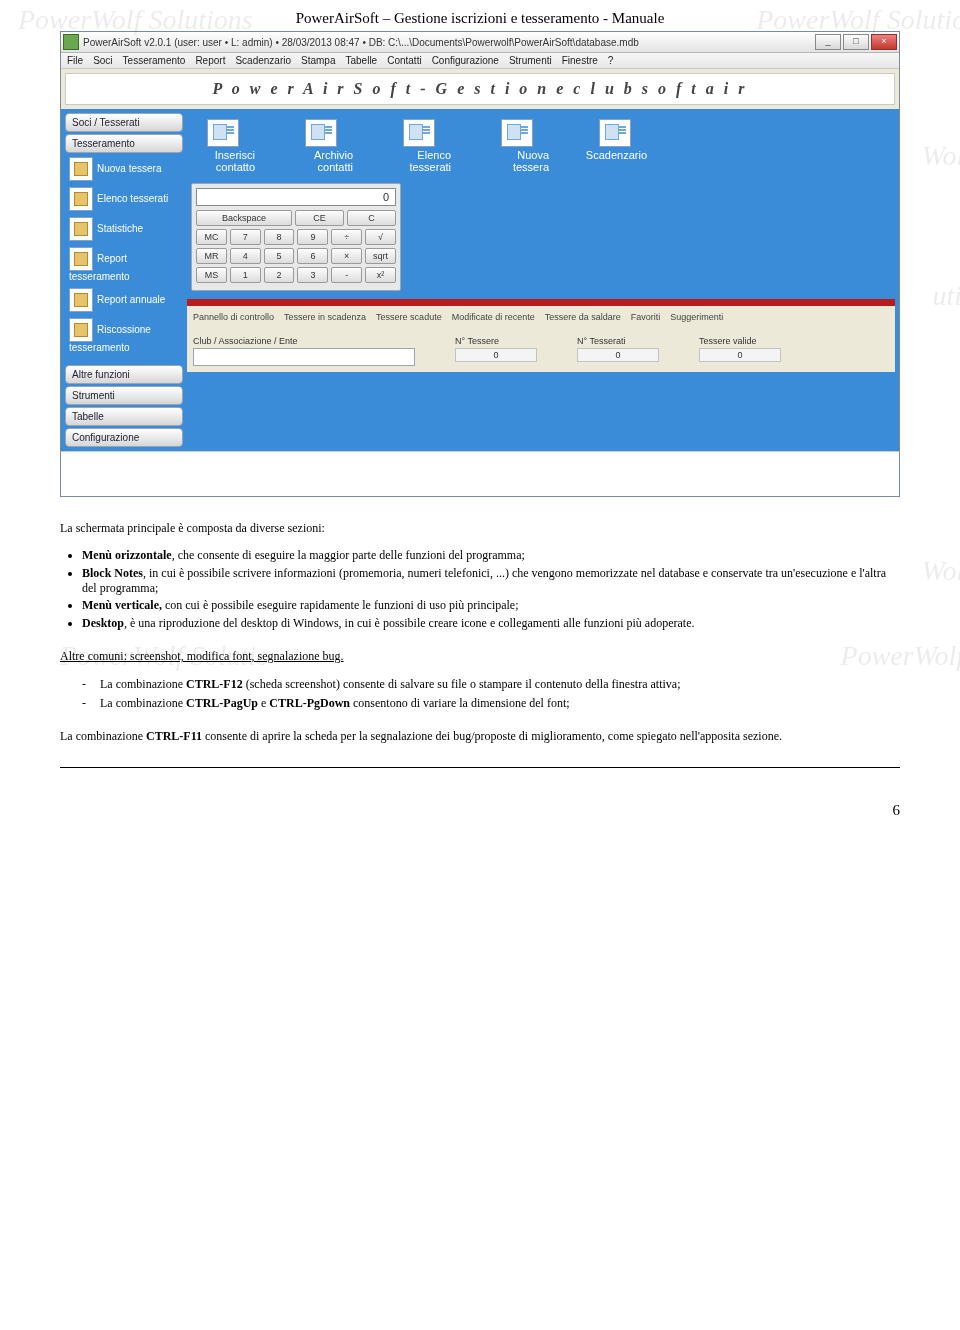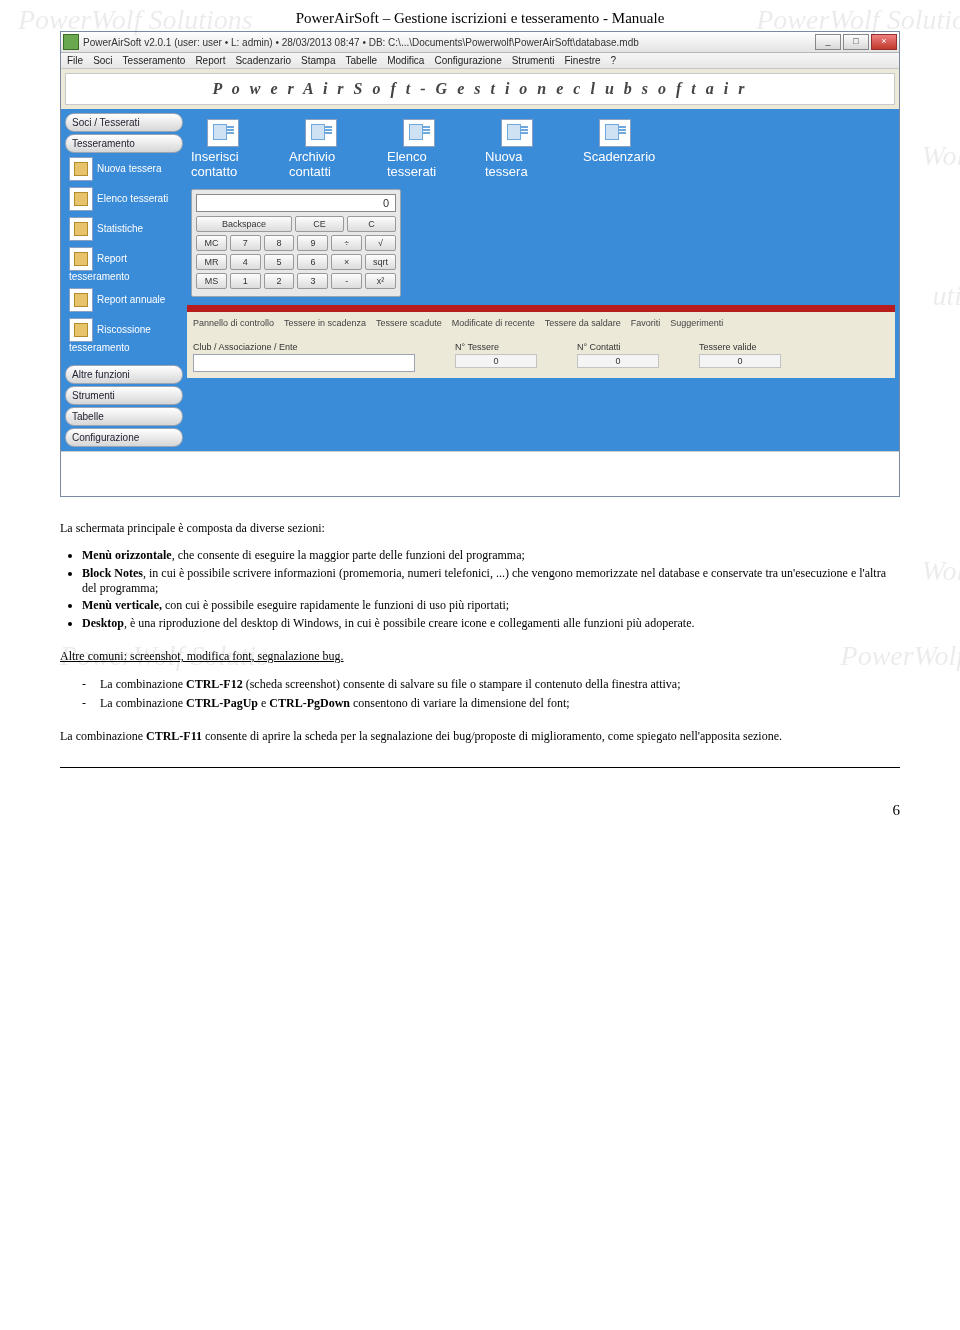--- a/index.html
+++ b/index.html
@@ -11,28 +11,28 @@
   .tbar{display:flex;align-items:center;background:linear-gradient(#fff,#e3e3e3);border-bottom:1px solid #b5b5b5;height:20px;padding:0 2px}
   .tbar .ico{width:14px;height:14px;background:#6aa84f;border:1px solid #3b6e22;margin-right:4px}
   .tbar .ttl{flex:1;font-size:10px;color:#333;white-space:nowrap;overflow:hidden}
   .wbtn{width:24px;height:14px;border:1px solid #888;margin-left:2px;background:linear-gradient(#fdfdfd,#d8d8d8);font-size:9px;line-height:12px;text-align:center}
   .wbtn.cl{background:linear-gradient(#f08080,#c0392b);color:#fff;border-color:#903030}
   .mbar{display:flex;gap:10px;padding:2px 6px;background:linear-gradient(#f6f6f6,#e7e7e7);border-bottom:1px solid #c6c6c6}
   .mbar span{font-size:10px;color:#222}
   .banner{background:#fff;border:1px solid #c9c9c9;margin:4px;padding:6px 0;text-align:center;font-family:Georgia,serif;font-style:italic;font-weight:bold;letter-spacing:3px;color:#444;font-size:16px}
   .work{display:flex;background:#3a8bd8;padding:4px;gap:4px;position:relative}
   .side{width:118px;display:flex;flex-direction:column;gap:2px}
-  .acc{background:linear-gradient(#fff,#d6d6d6);border:1px solid #9aa4b2;padding:3px 6px;border-radius:9px;font-size:10px;color:#223}
+  .acc{background:linear-gradient(#fff,#d6d6d6);border:1px solid #9aa4b2;padding:3px 6px;border-radius:4px;font-size:10px;color:#223}
   .sitem{padding:2px 4px;color:#fff;font-size:10px}
   .sitem .sic{display:inline-block;width:22px;height:22px;background:#fff;border:1px solid #8aa0c0;vertical-align:middle;margin-right:4px;position:relative}
   .sic::after{content:"";position:absolute;inset:4px;background:#e7c36b;border:1px solid #b38b2a}
   .sp{height:6px}
   .main{flex:1;background:#3a8bd8}
   .trow{display:flex;gap:34px;padding:6px 4px 10px}
-  .tbtn{width:64px;text-align:left;color:#fff;font-size:13px}
+  .tbtn{width:64px;text-align:right;color:#fff;font-size:11px}
   .tbtn .tic{width:30px;height:26px;margin:0 auto 2px;background:#fff;border:1px solid #8aa0c0;position:relative}
   .tic::after{content:"";position:absolute;left:5px;top:4px;width:12px;height:14px;background:#cfe2f3;border:1px solid #6fa8dc}
   .tic::before{content:"";position:absolute;right:4px;top:6px;width:8px;height:2px;background:#6fa8dc;box-shadow:0 3px #6fa8dc,0 6px #6fa8dc}
   .calc{width:200px;background:#e8e8e8;border:1px solid #9aa4b2;border-radius:2px;padding:4px;margin:0 0 8px 4px}
   .cdisp{background:#fff;border:1px solid #8a8a8a;text-align:right;padding:2px 6px;margin-bottom:4px;font-size:11px}
   .crow{display:flex;gap:3px;margin-bottom:3px}
   .ck{flex:1;background:linear-gradient(#fdfdfd,#dcdcdc);border:1px solid #9a9a9a;text-align:center;font-size:9px;padding:2px 0;border-radius:2px;min-width:18px}
   .ck.w{flex:2}
   .panel{background:#ece9d8;border-top:7px solid #b91c1c;padding:6px}
   .tabs{display:flex;gap:10px;font-size:9px;color:#444;padding-bottom:6px;flex-wrap:wrap}
@@ -90,21 +90,21 @@
       <div class="wbtn cl">×</div>
     </div>
     <div class="mbar">
       <span>File</span>
       <span>Soci</span>
       <span>Tesseramento</span>
       <span>Report</span>
       <span>Scadenzario</span>
       <span>Stampa</span>
       <span>Tabelle</span>
-      <span>Modifica</span>
+      <span>Contatti</span>
       <span>Configurazione</span>
       <span>Strumenti</span>
       <span>Finestre</span>
       <span>?</span>
     </div>
     <div class="banner">P o w e r A i r S o f t   -   G e s t i o n e   c l u b   s o f t a i r</div>
     <div class="work">
       <div class="side">
         <div class="acc">Soci / Tesserati</div>
         <div class="acc">Tesseramento</div>
@@ -173,40 +173,40 @@
           <div class="nrow">
             <div>
               <span class="lbl">Club / Associazione / Ente</span>
               <div class="inp" style="width:220px"></div>
             </div>
             <div>
                 <span class="lbl">N° Tessere</span>
                 <div class="nval">0</div>
               </div>
             <div>
-                <span class="lbl">N° Contatti</span>
+                <span class="lbl">N° Tesserati</span>
                 <div class="nval">0</div>
               </div>
             <div>
                 <span class="lbl">Tessere valide</span>
                 <div class="nval">0</div>
               </div>
           </div>
         </div>
       </div>
     </div>
     <div class="blank"></div>
   </div>
 
   <div class="body">
     <p>La schermata principale è composta da diverse sezioni:</p>
     <ul>
       <li><b>Menù orizzontale</b><span>, che consente di eseguire la maggior parte delle funzioni del programma;</span></li>
       <li><b>Block Notes</b><span>, in cui è possibile scrivere informazioni (promemoria, numeri telefonici, ...) che vengono memorizzate nel database e conservate tra un'esecuzione e l'altra del programma;</span></li>
-      <li><b>Menù verticale,</b><span> con cui è possibile eseguire rapidamente le funzioni di uso più riportati;</span></li>
+      <li><b>Menù verticale,</b><span> con cui è possibile eseguire rapidamente le funzioni di uso più principale;</span></li>
       <li><b>Desktop</b><span>, è una riproduzione del desktop di Windows, in cui è possibile creare icone e collegamenti alle funzioni più adoperate.</span></li>
     </ul>
     <p class="sect">Altre comuni: screenshot, modifica font, segnalazione bug.</p>
     <ul class="dash" id="dashlist">
         <li>La combinazione <b>CTRL-F12</b> (scheda screenshot) consente di salvare su file o stampare il contenuto della finestra attiva;</li>
         <li>La combinazione <b>CTRL-PagUp</b> e <b>CTRL-PgDown</b> consentono di variare la dimensione del font;</li>
       </ul>
     <p><span>La combinazione </span><b>CTRL-F11</b><span> consente di aprire la scheda per la segnalazione dei bug/proposte di miglioramento, come spiegato nell'apposita sezione.</span></p>
     <hr class="rule">
   </div>

